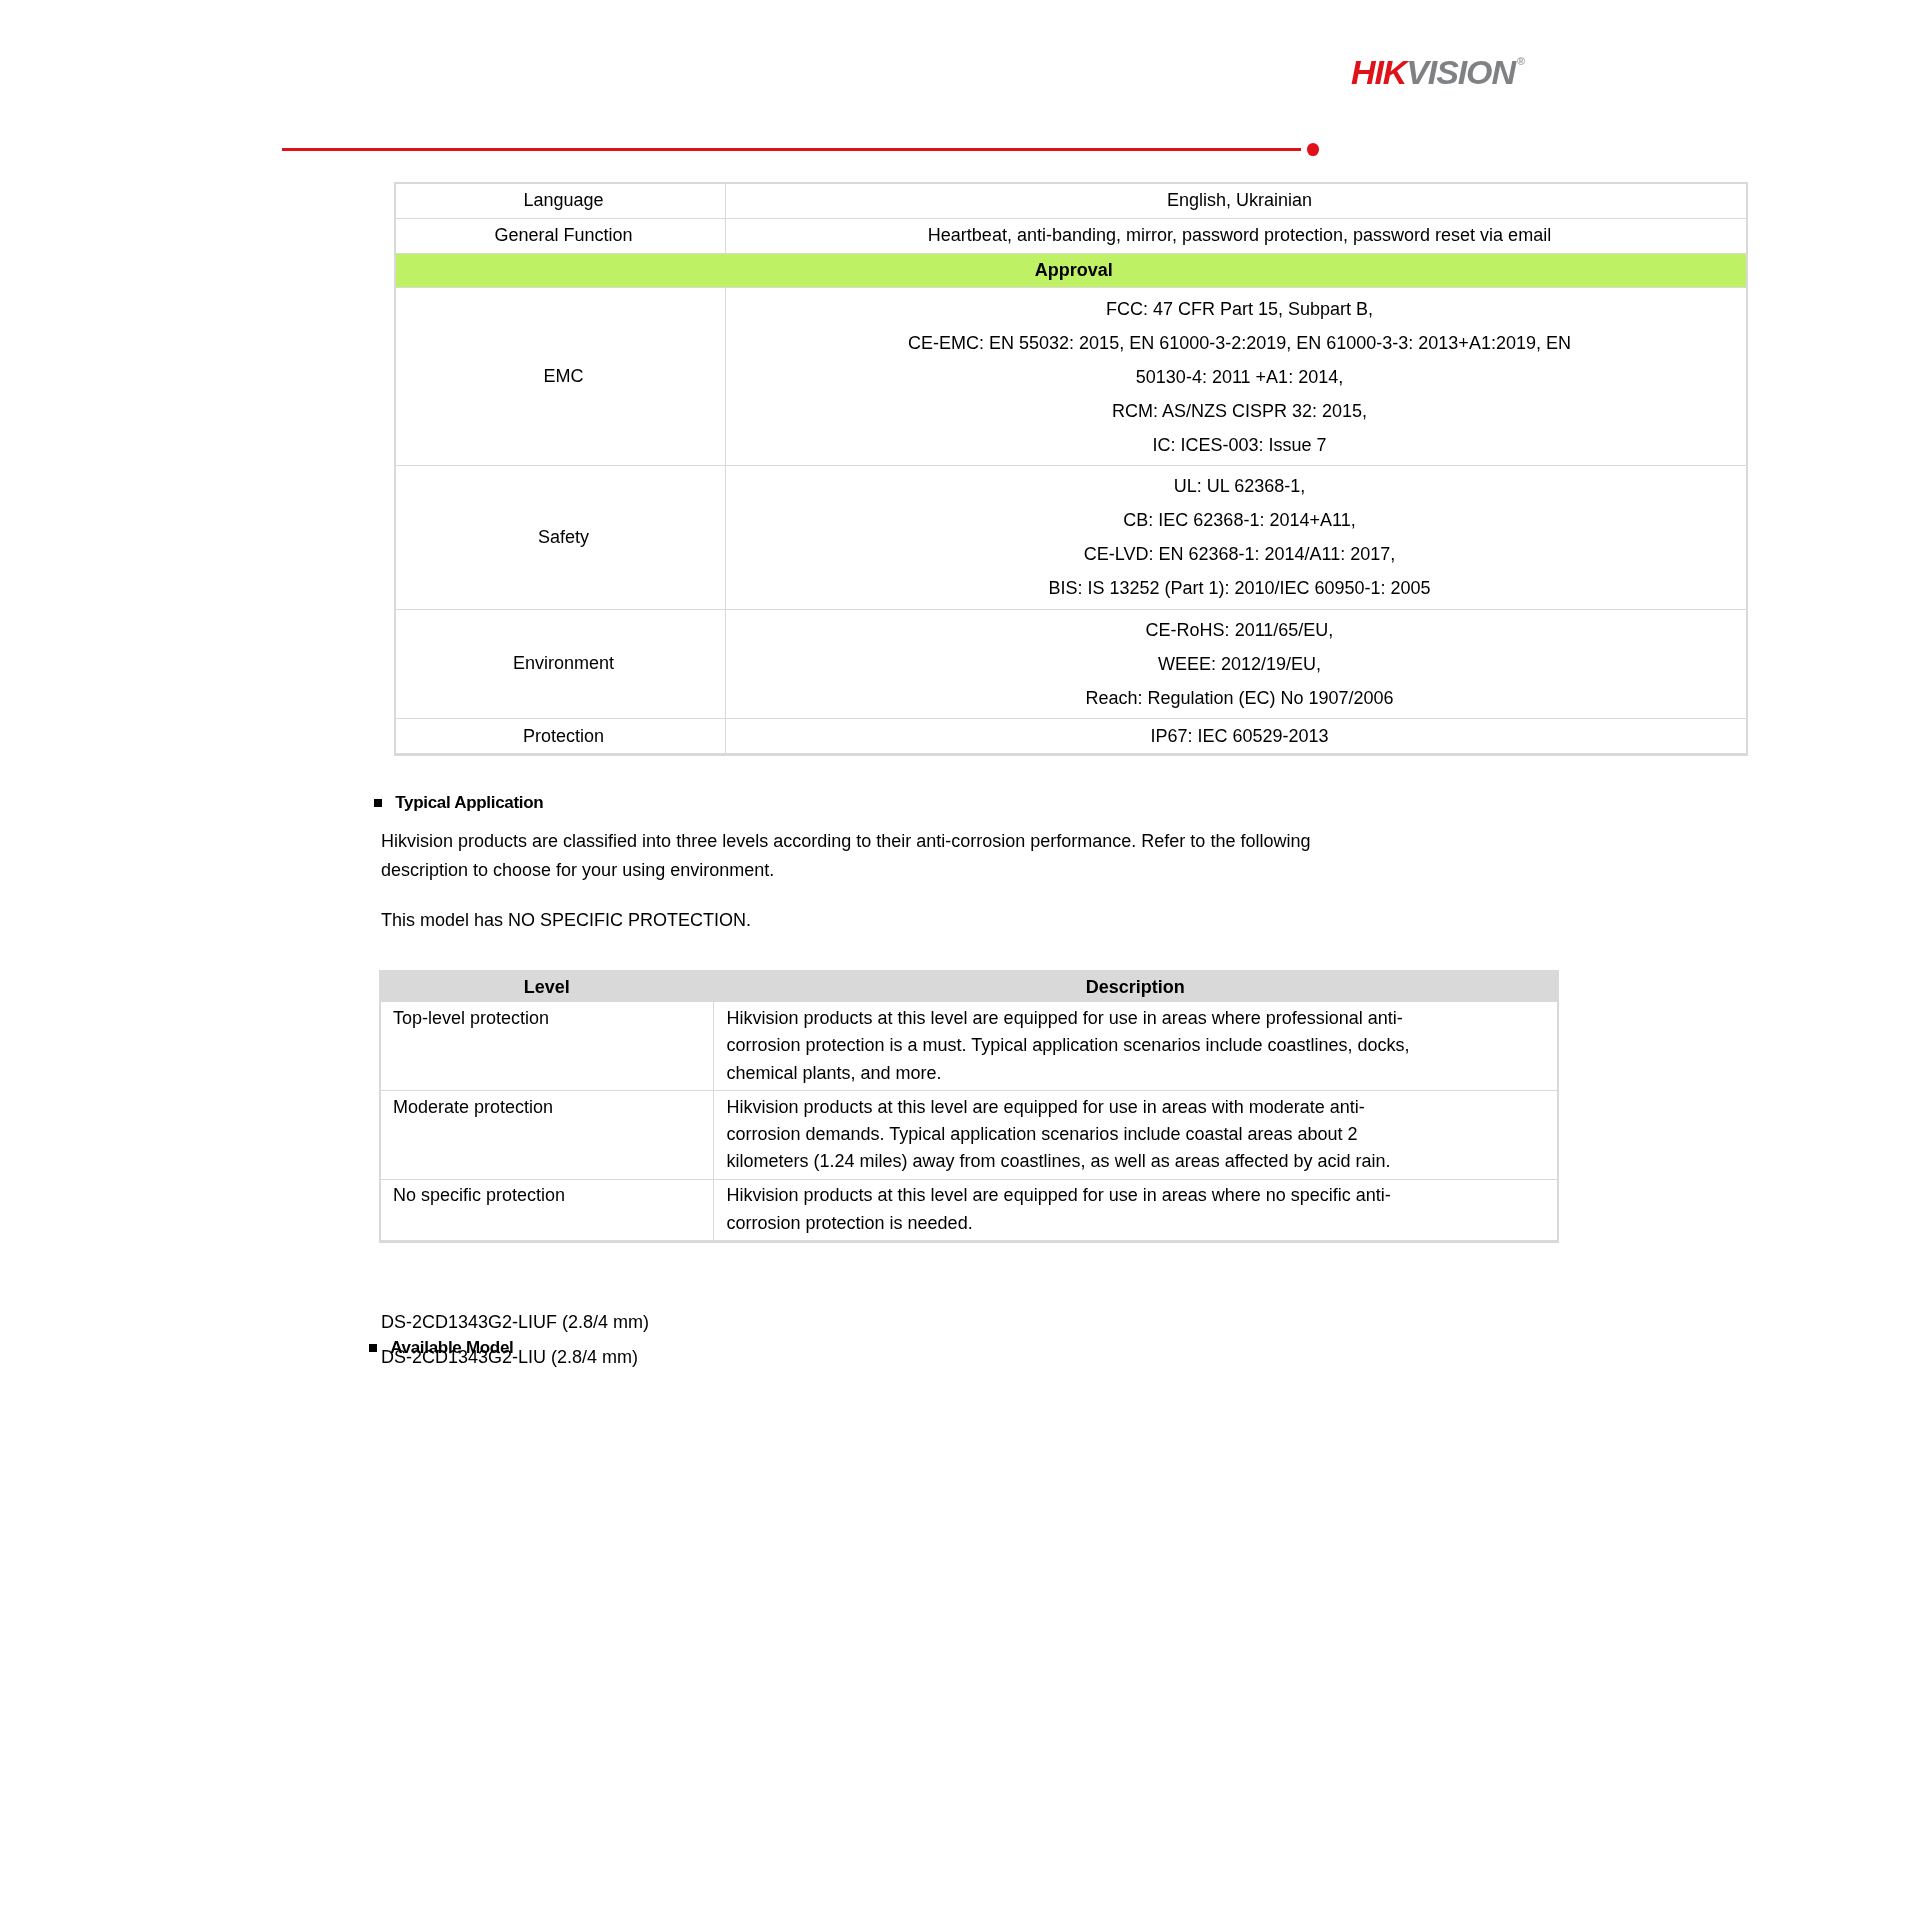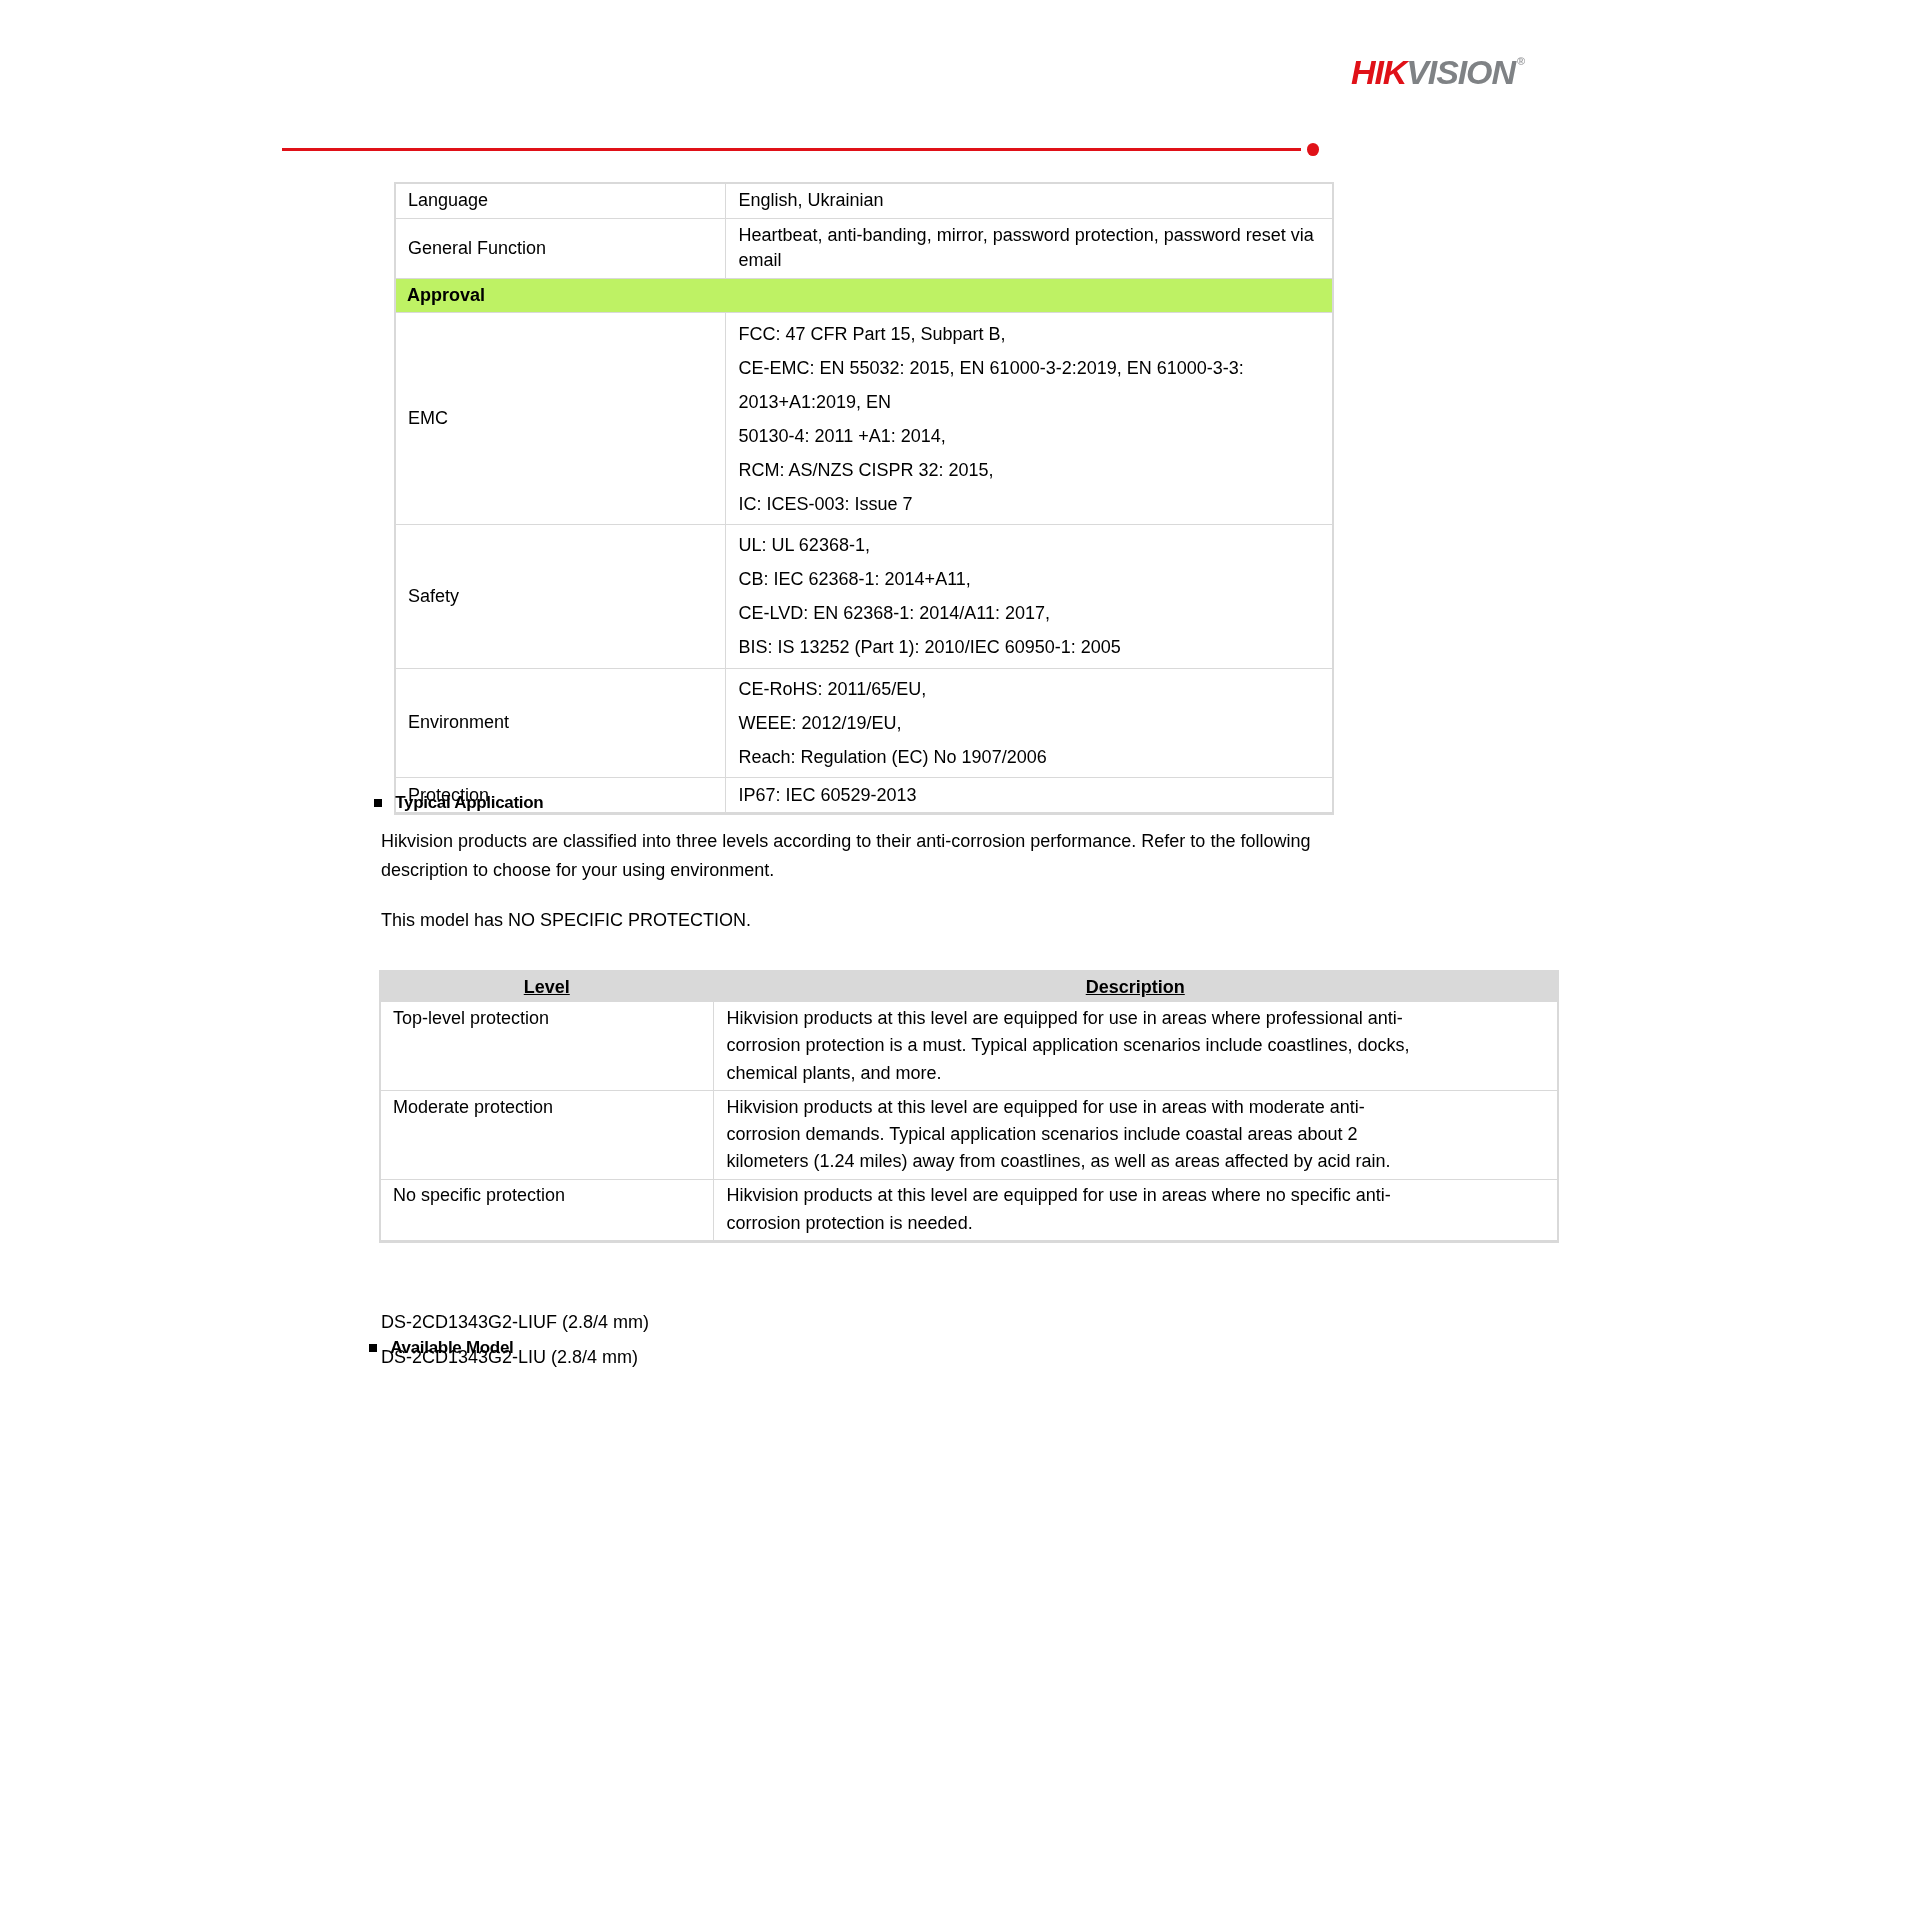--- a/index.html
+++ b/index.html
@@ -30,22 +30,22 @@
   .rule-dot {
     position: absolute; left: 1307px; top: 143px;
     width: 12px; height: 12.6px; border-radius: 50%; background: #e01118;
   }
 
   
   table { border-collapse: collapse; table-layout: fixed; background: #fff; }
   td, th { border: 1.6px solid #d9d9d9; font-weight: normal; }
 
   
-  .spec-table { position: absolute; left: 394px; top: 182px; width: 940px;
-                border: 2.2px solid #d9d9d9; border-bottom-width: 3.8px; }
+  .spec-table { position: absolute; left: 394px; top: 182px; width: 1354px;
+                border: 2.2px solid #d9d9d9; border-bottom-width: 3.8px; text-align: center; }
   .spec-table col.c1 { width: 330px; }
   .spec-table td { vertical-align: middle; }
   .spec-table td.label  { padding: 4.4px 5.5px 4.4px 12px; line-height: 25px; }
   .spec-table td.value  { padding: 4.4px 5.5px 4.4px 13px; line-height: 25px; }
   .spec-table td.multi  { padding: 3.3px 5.5px 3.3px 13px; line-height: 34px; }
   .spec-table tr.section td {
     background: #bef264; font-weight: bold;
     padding: 4.4px 5.5px 4.4px 11px; line-height: 25px;
   }
   .lines { white-space: pre-line; }
@@ -59,21 +59,21 @@
 
   .intro  { position: absolute; left: 381px; top: 827px; line-height: 28.5px; }
   .note   { position: absolute; left: 381px; top: 908px; line-height: 25px; }
 
   
   .app-table { position: absolute; left: 379px; top: 970px; width: 1180px;
                border: 2.2px solid #d9d9d9; border-bottom-width: 3.8px; }
   .app-table col.c1 { width: 333px; }
   .app-table th {
     background: #d9d9d9; font-weight: bold; text-align: center;
-    padding: 2.7px 4.4px; line-height: 24px; text-decoration: underline;
+    padding: 2.7px 4.4px; line-height: 24px;
   }
   .app-table td { vertical-align: top; }
   .app-table td.level { padding: 2.7px 5.5px 2.7px 12px; line-height: 27.4px; }
   .app-table td.desc  { padding: 2.7px 7.7px 2.7px 13px; line-height: 27.4px; }
 
   
   .models { position: absolute; left: 381px; top: 1305px; line-height: 35px; }
 </style>
 </head>
 <body>

